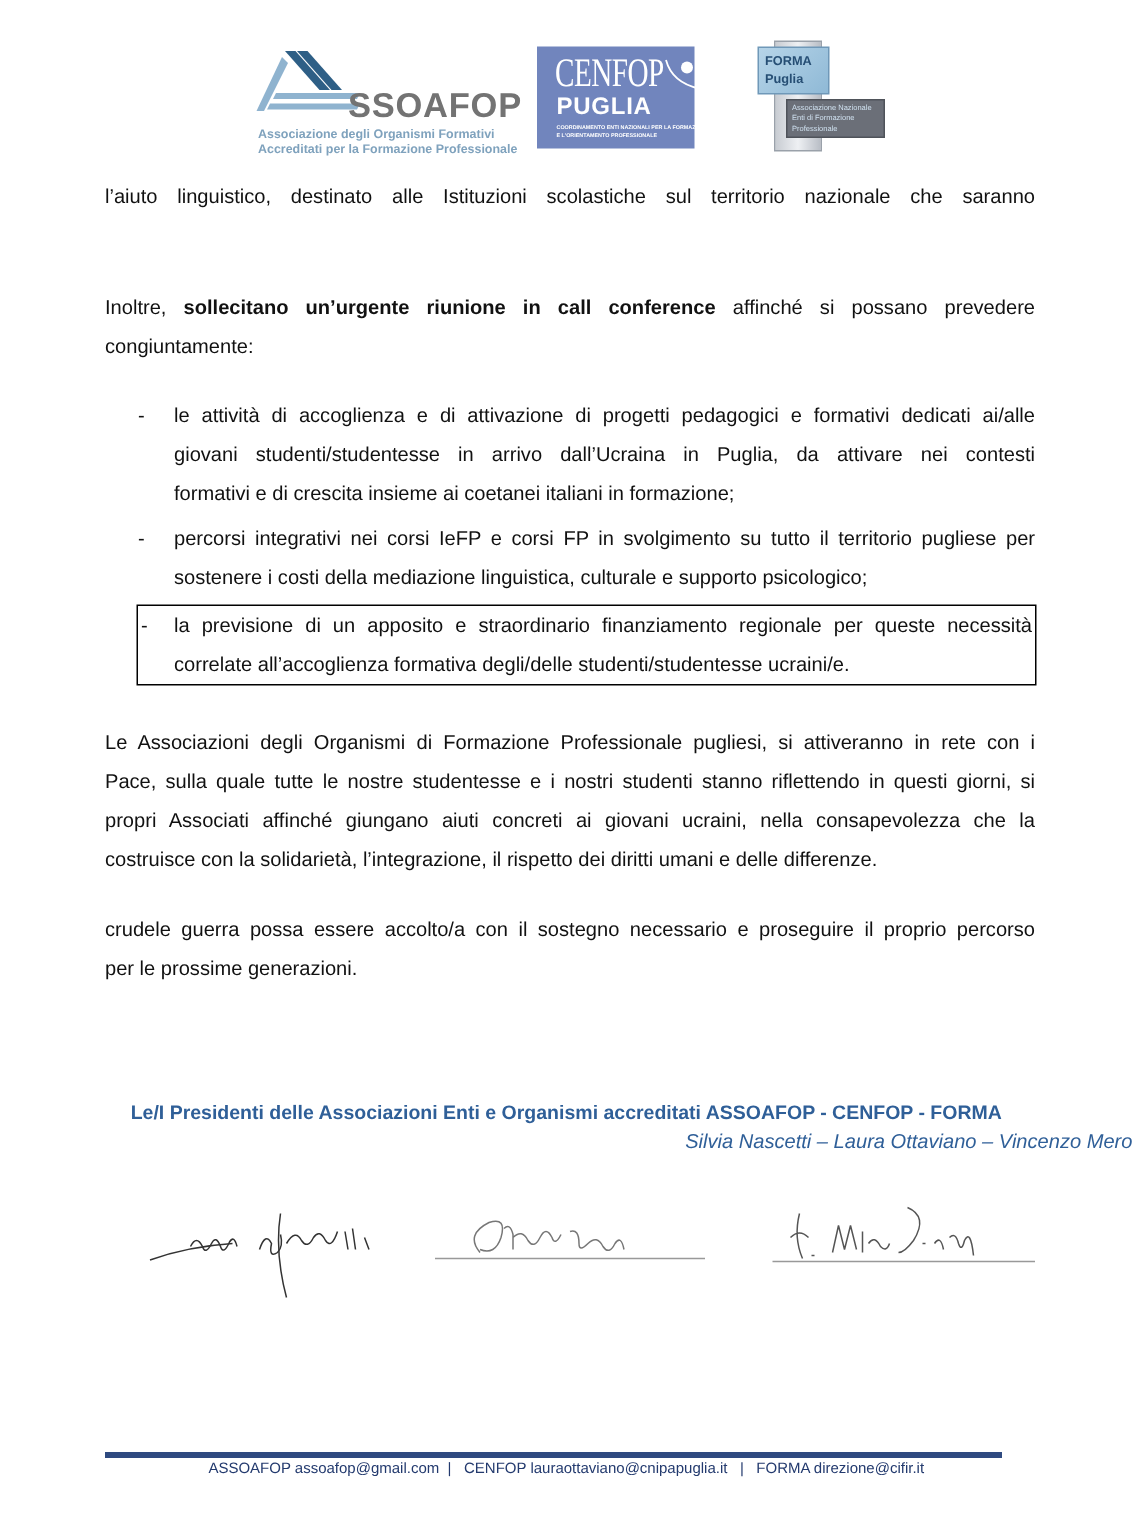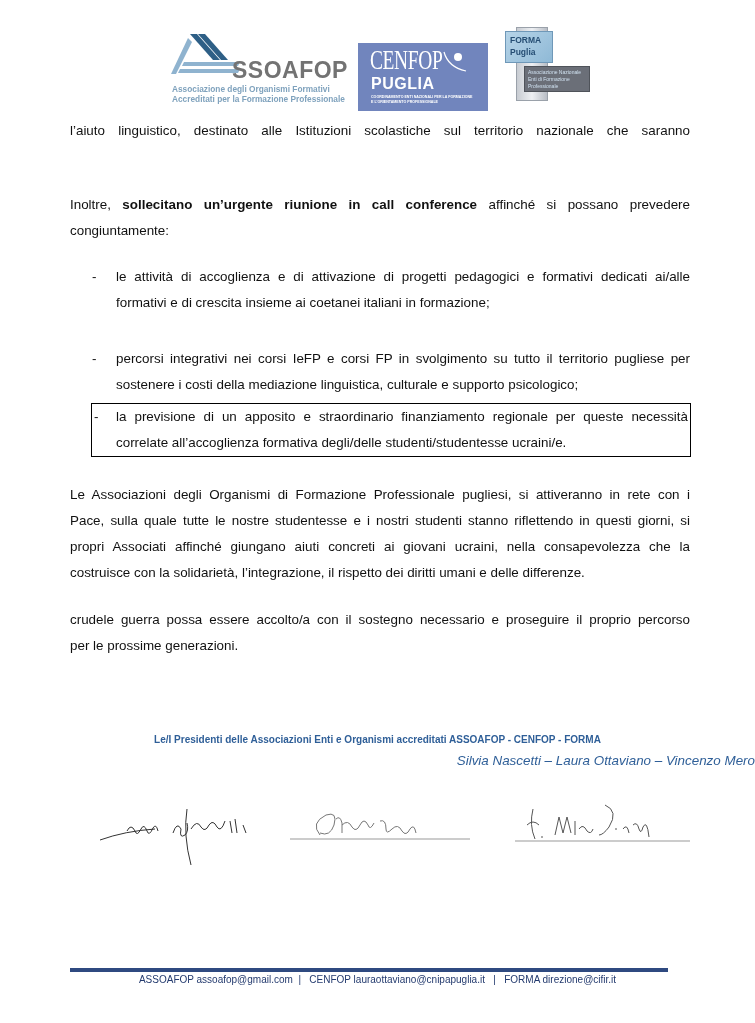--- a/index.html
+++ b/index.html
@@ -7,21 +7,21 @@
          font-family: "Liberation Sans", sans-serif; color: #111; }
   .abs { position: absolute; }
 
   
   .logo-assoafop { left: 170px; top: 32px; width: 175px; height: 72px; }
   .logo-assoafop .brand { position: absolute; left: 62px; top: 25px; font-size: 23px; font-weight: bold; color: #737373; letter-spacing: 0.5px; }
   .logo-assoafop .sub1, .logo-assoafop .sub2 { position: absolute; left: 2px; font-size: 8.3px; font-weight: bold; color: #7fa2bd; white-space: nowrap; }
   .logo-assoafop .sub1 { top: 52px; }
   .logo-assoafop .sub2 { top: 62px; }
 
-  .logo-cenfop { left: 358px; top: 31px; width: 130px; height: 68px; background: #7185bd; margin-top: 12px; }
+  .logo-cenfop { left: 358px; top: 31px; width: 105px; height: 68px; background: #7185bd; }
   .logo-cenfop .t1 { position: absolute; left: 12px; top: 2px; font-family: "Liberation Serif", serif; font-size: 27px; color: #ffffff; transform: scaleX(0.72); transform-origin: left top; letter-spacing: -0.5px; }
   .logo-cenfop .t2 { position: absolute; left: 13px; top: 32px; font-size: 16px; font-weight: bold; color: #ffffff; letter-spacing: 0.5px; }
   .logo-cenfop .t3, .logo-cenfop .t4 { position: absolute; left: 13px; font-size: 3.6px; font-weight: bold; color: #ffffff; white-space: nowrap; }
   .logo-cenfop .t3 { top: 52px; }
   .logo-cenfop .t4 { top: 57px; }
   .logo-cenfop svg { position: absolute; left: 84px; top: 6px; }
 
   .logo-forma { left: 502px; top: 27px; width: 92px; height: 74px; }
   .logo-forma .bar { position: absolute; left: 14px; top: 0; width: 30px; height: 72px; background: linear-gradient(90deg,#c8ccd2,#eef0f3,#b9bec6); border: 1px solid #9aa1aa; }
   .logo-forma .box1 { position: absolute; left: 3px; top: 4px; width: 46px; height: 30px; background: linear-gradient(135deg,#b6d4e8,#8fb9d6); border: 1px solid #6f98b8; }
@@ -36,21 +36,21 @@
   .para b { font-weight: bold; }
 
   .list { left: 70px; width: 620px; font-size: 13.4px; line-height: 26px; }
   .li { position: absolute; left: 0; width: 620px; }
   .li .dash { position: absolute; left: 22px; top: 0; }
   .li .txt { position: absolute; left: 46px; width: 574px; text-align: justify; }
   .li.boxed { outline: 1px solid #000; }
   .li.boxed .dash { left: 22px; }
 
   
-  .sig-title { left: 0; width: 755px; top: 734px; text-align: center; font-size: 10px; font-weight: bold; color: #2f5f98; }
+  .sig-title { left: 0; width: 755px; top: 734px; text-align: center; font-size: 13px; font-weight: bold; color: #2f5f98; }
   .sig-names { left: 0; width: 755px; top: 753px; text-align: right; font-size: 13.4px; font-weight: normal; font-style: italic; color: #2f5f98; }
 
   .sig { top: 795px; height: 75px; }
   .sig svg { overflow: visible; }
 
   
   .footer-bar { left: 70px; top: 968px; width: 598px; height: 4px; background: #2f4a80; }
   .footer-text { left: 0; top: 974px; width: 755px; text-align: center; font-size: 10px; color: #233a6e; white-space: pre; }
 </style>
 </head>
@@ -100,20 +100,21 @@
 <div class="abs para" style="top:192px">
   <div style="text-align:justify;text-align-last:justify"><span>Inoltre, </span><b>sollecitano un’urgente riunione in call conference</b><span> affinché si possano prevedere</span></div>
   <div>congiuntamente:</div>
 </div>
 
 <div class="abs list" style="top:264px">
   <div class="li" style="top:0">
     <span class="dash">-</span>
     <div class="txt">
       <div style="text-align-last:justify">le attività di accoglienza e di attivazione di progetti pedagogici e formativi dedicati ai/alle</div>
+      <div style="text-align-last:justify">giovani studenti/studentesse in arrivo dall’Ucraina in Puglia, da attivare nei contesti</div>
       <div>formativi e di crescita insieme ai coetanei italiani in formazione;</div>
     </div>
   </div>
   <div class="li" style="top:82px">
     <span class="dash">-</span>
     <div class="txt">
       <div style="text-align-last:justify">percorsi integrativi nei corsi IeFP e corsi FP in svolgimento su tutto il territorio pugliese per</div>
       <div>sostenere i costi della mediazione linguistica, culturale e supporto psicologico;</div>
     </div>
   </div>

